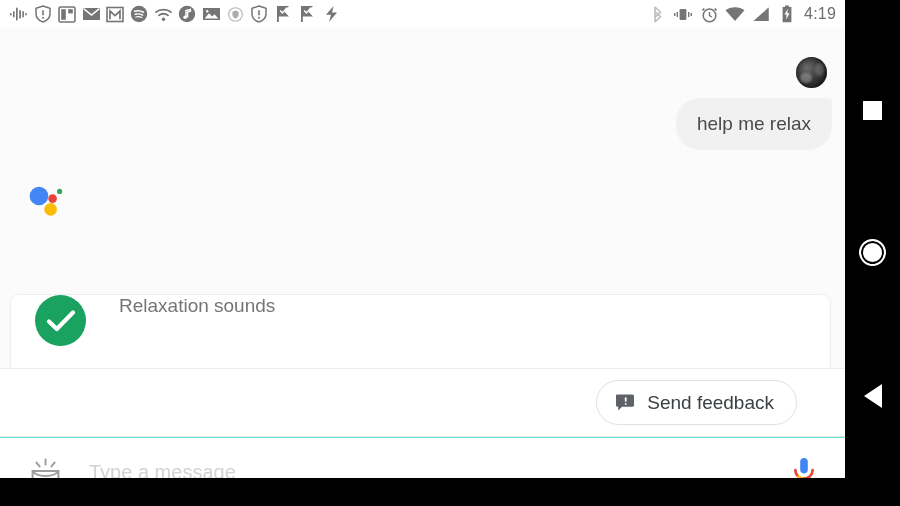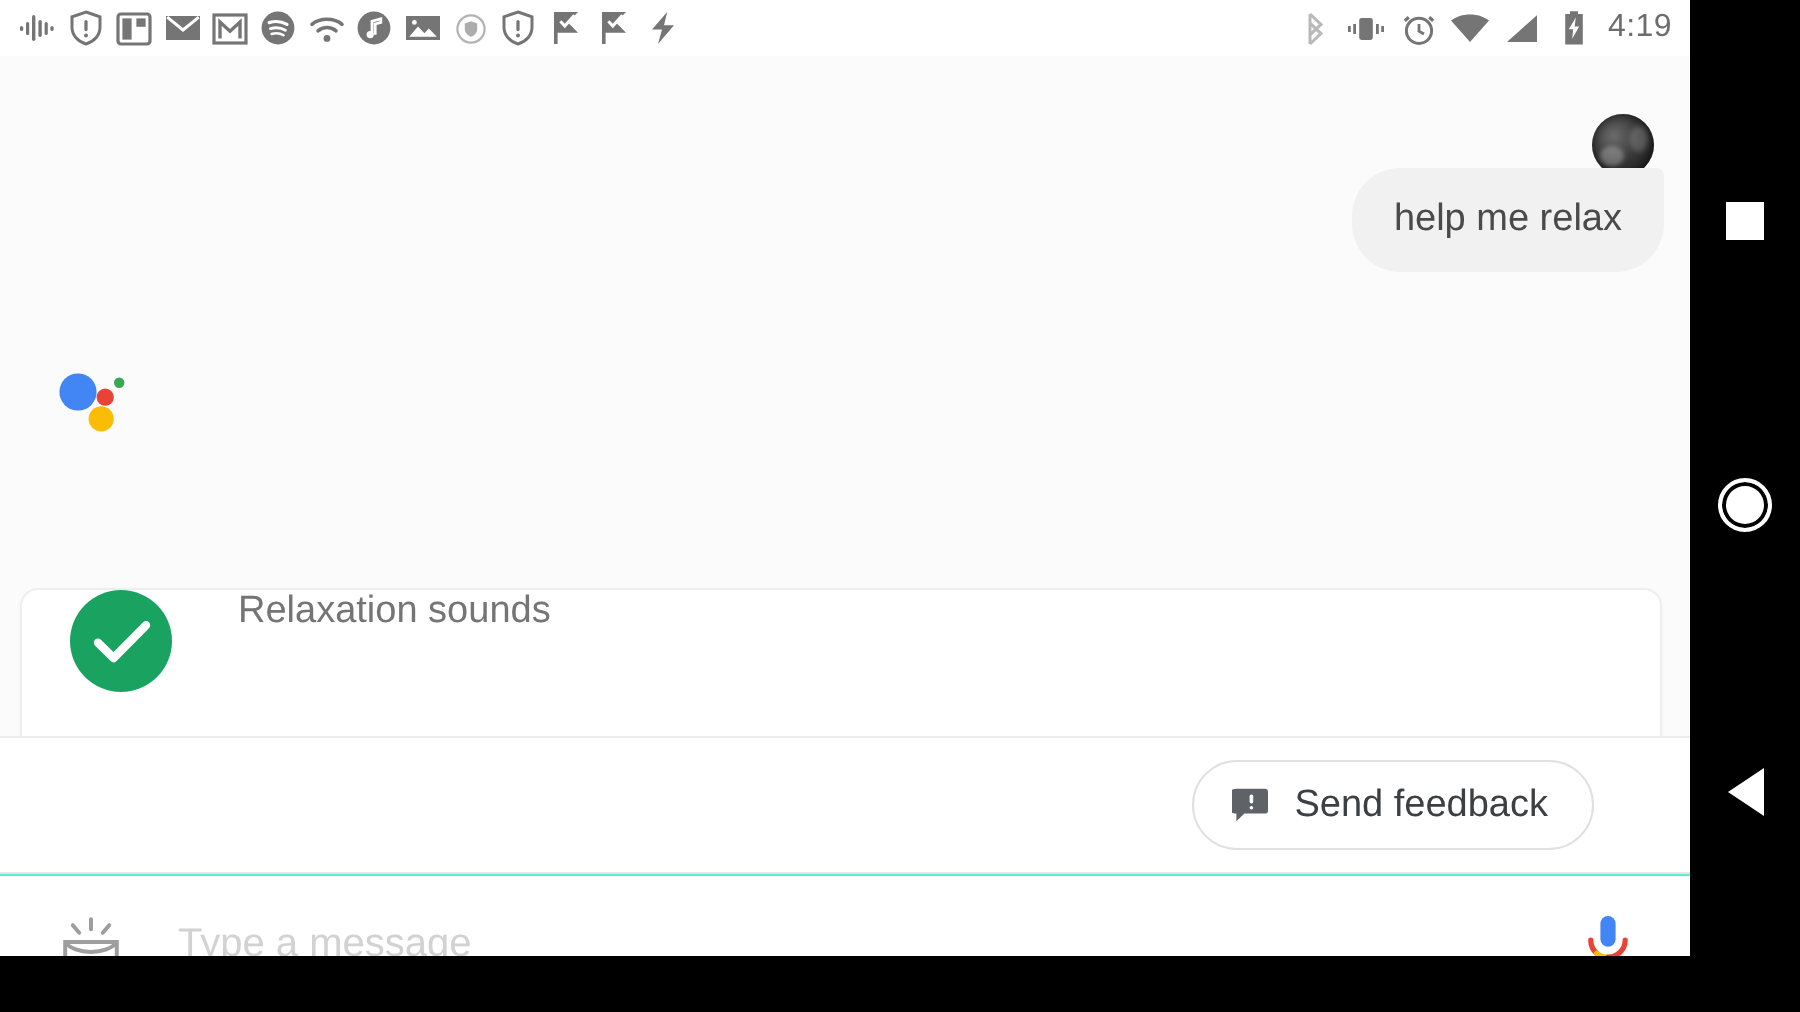--- a/index.html
+++ b/index.html
@@ -71,21 +71,21 @@
     background: rgba(210,210,210,.35);
     filter: blur(1px);
   }
   #avatar .glint2 {
     position: absolute; right: 3px; top: 6px;
     width: 9px; height: 13px; border-radius: 50%;
     background: rgba(180,180,180,.28);
     filter: blur(1.2px);
   }
   #user-bubble {
-    position: absolute; right: 13px; top: 56px;
+    position: absolute; right: 13px; top: 70px;
     max-width: 520px;
     background: #f1f1f1;
     color: #4a4a4a;
     font-size: 19px;
     line-height: 1;
     padding: 16px 21px 17px 21px;
     border-radius: 24px 4px 24px 24px;
     white-space: nowrap;
   }
   #assistant-logo {

